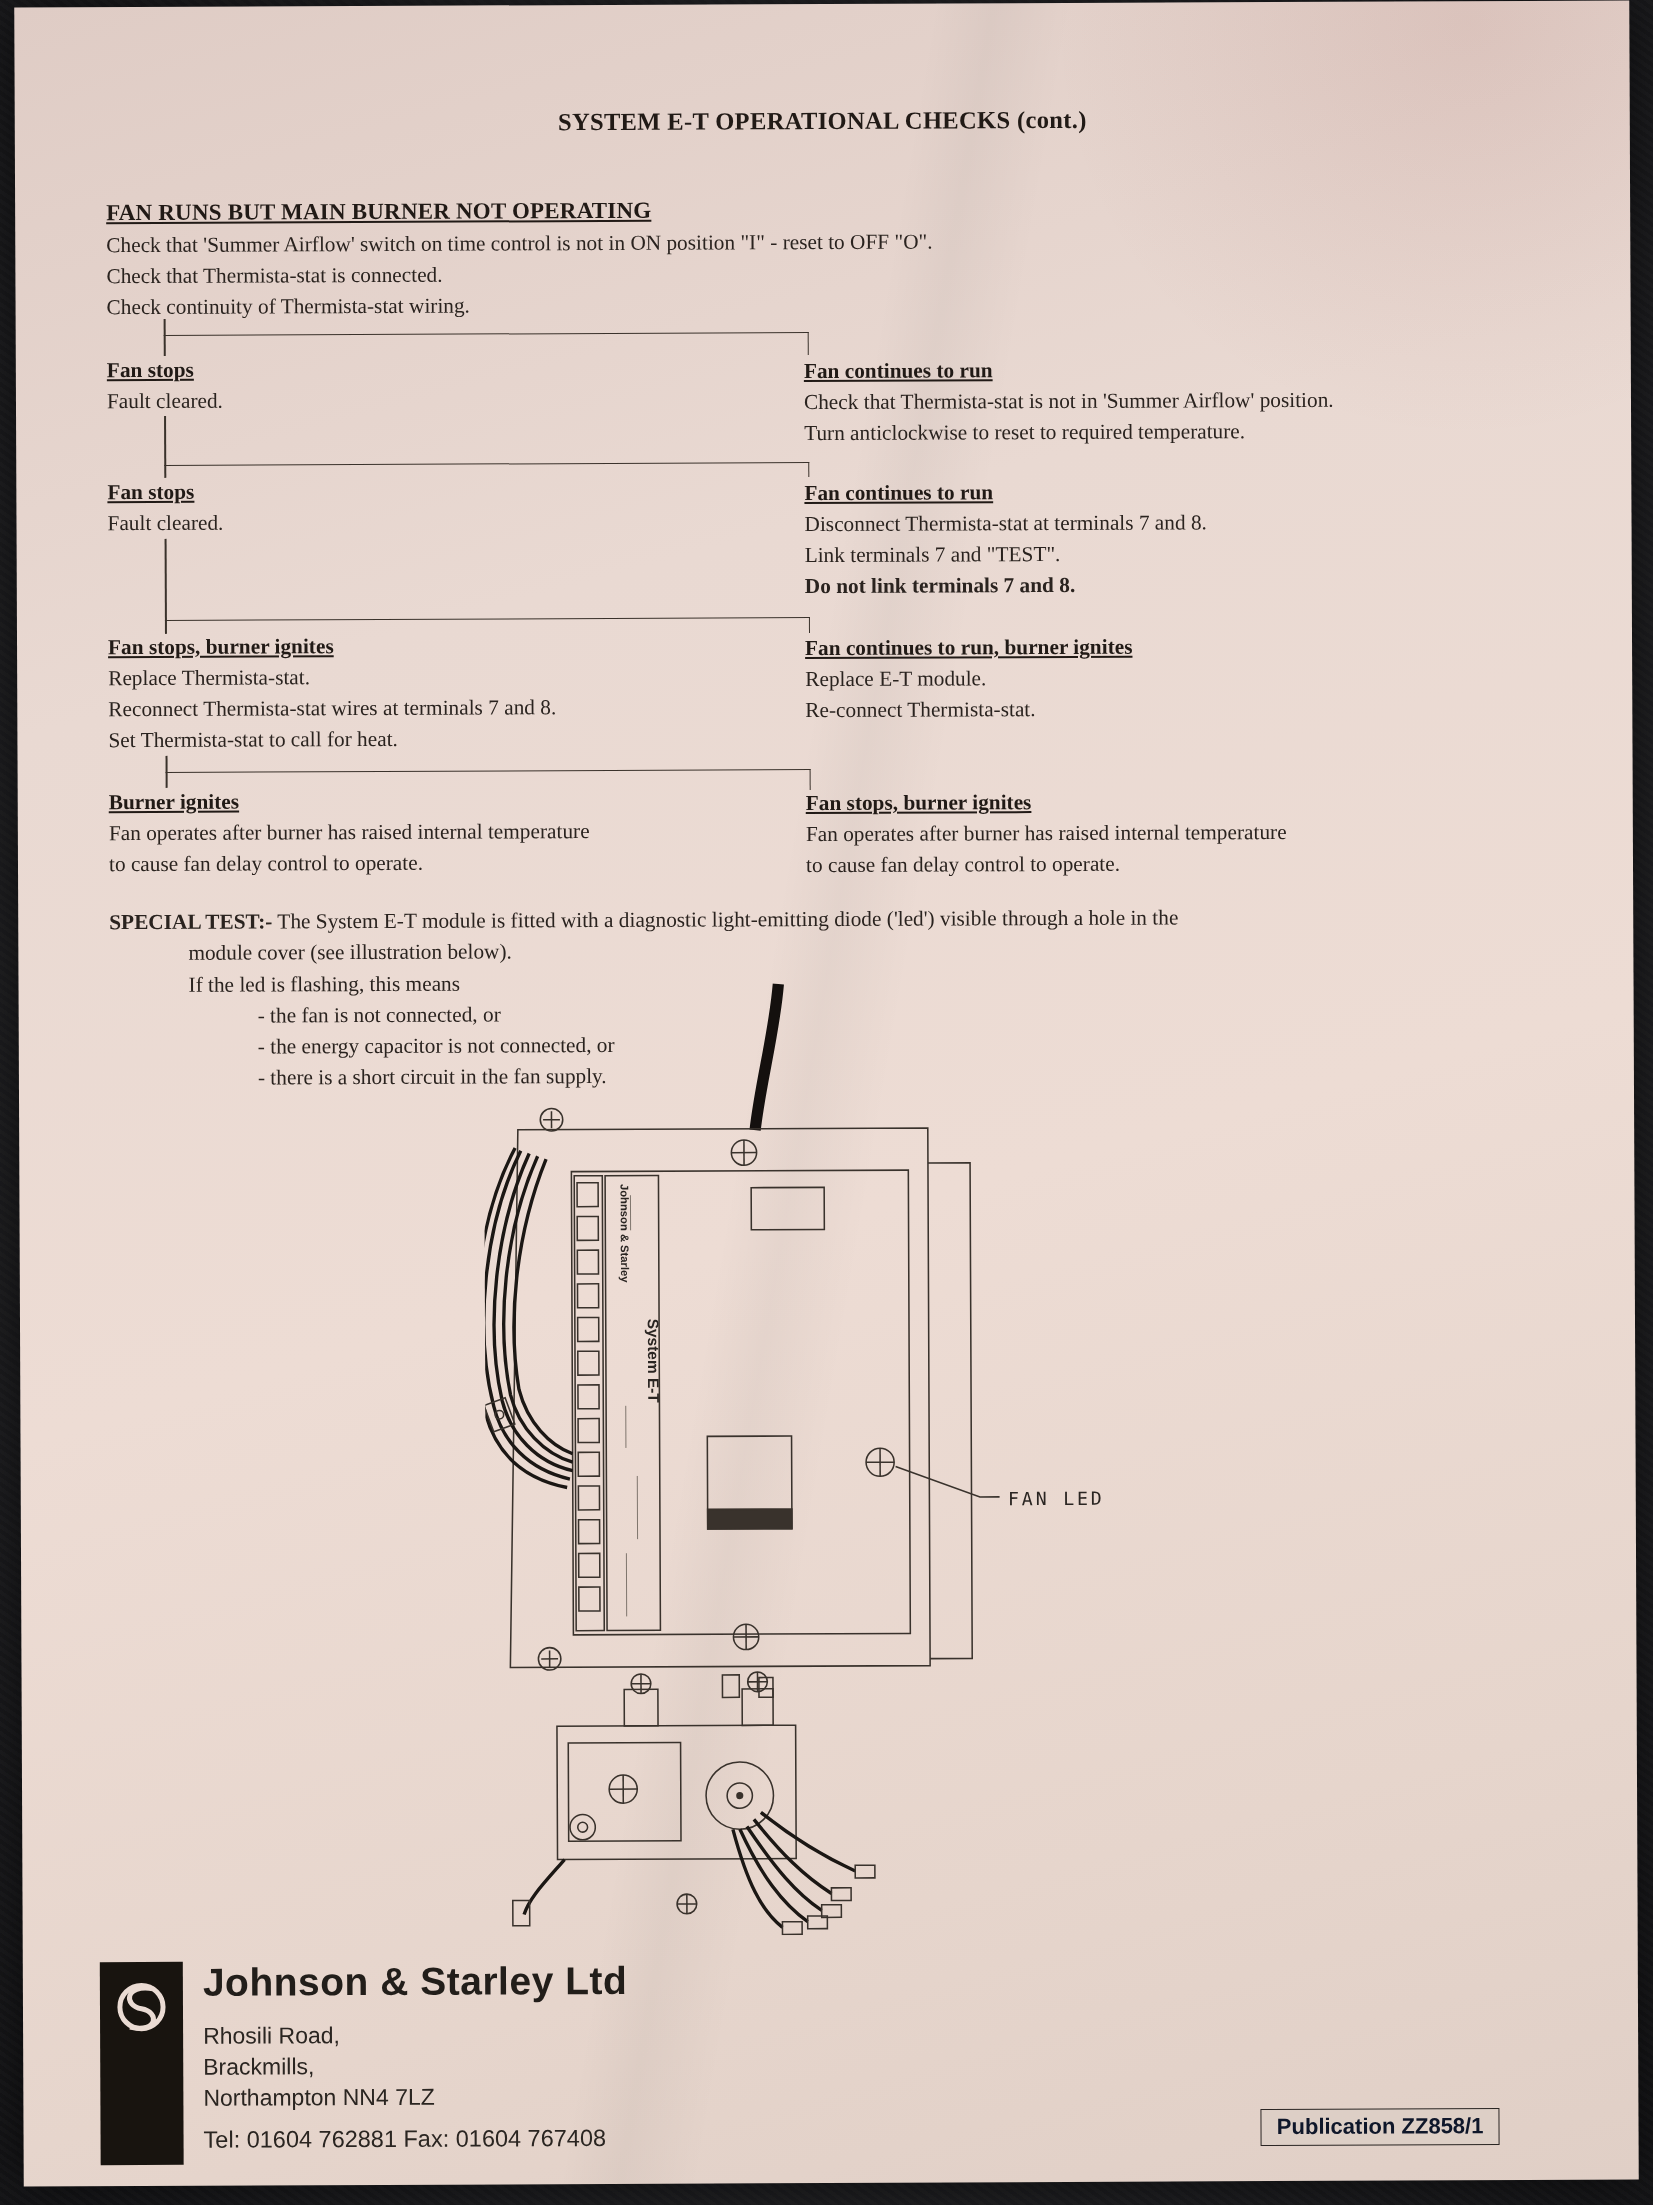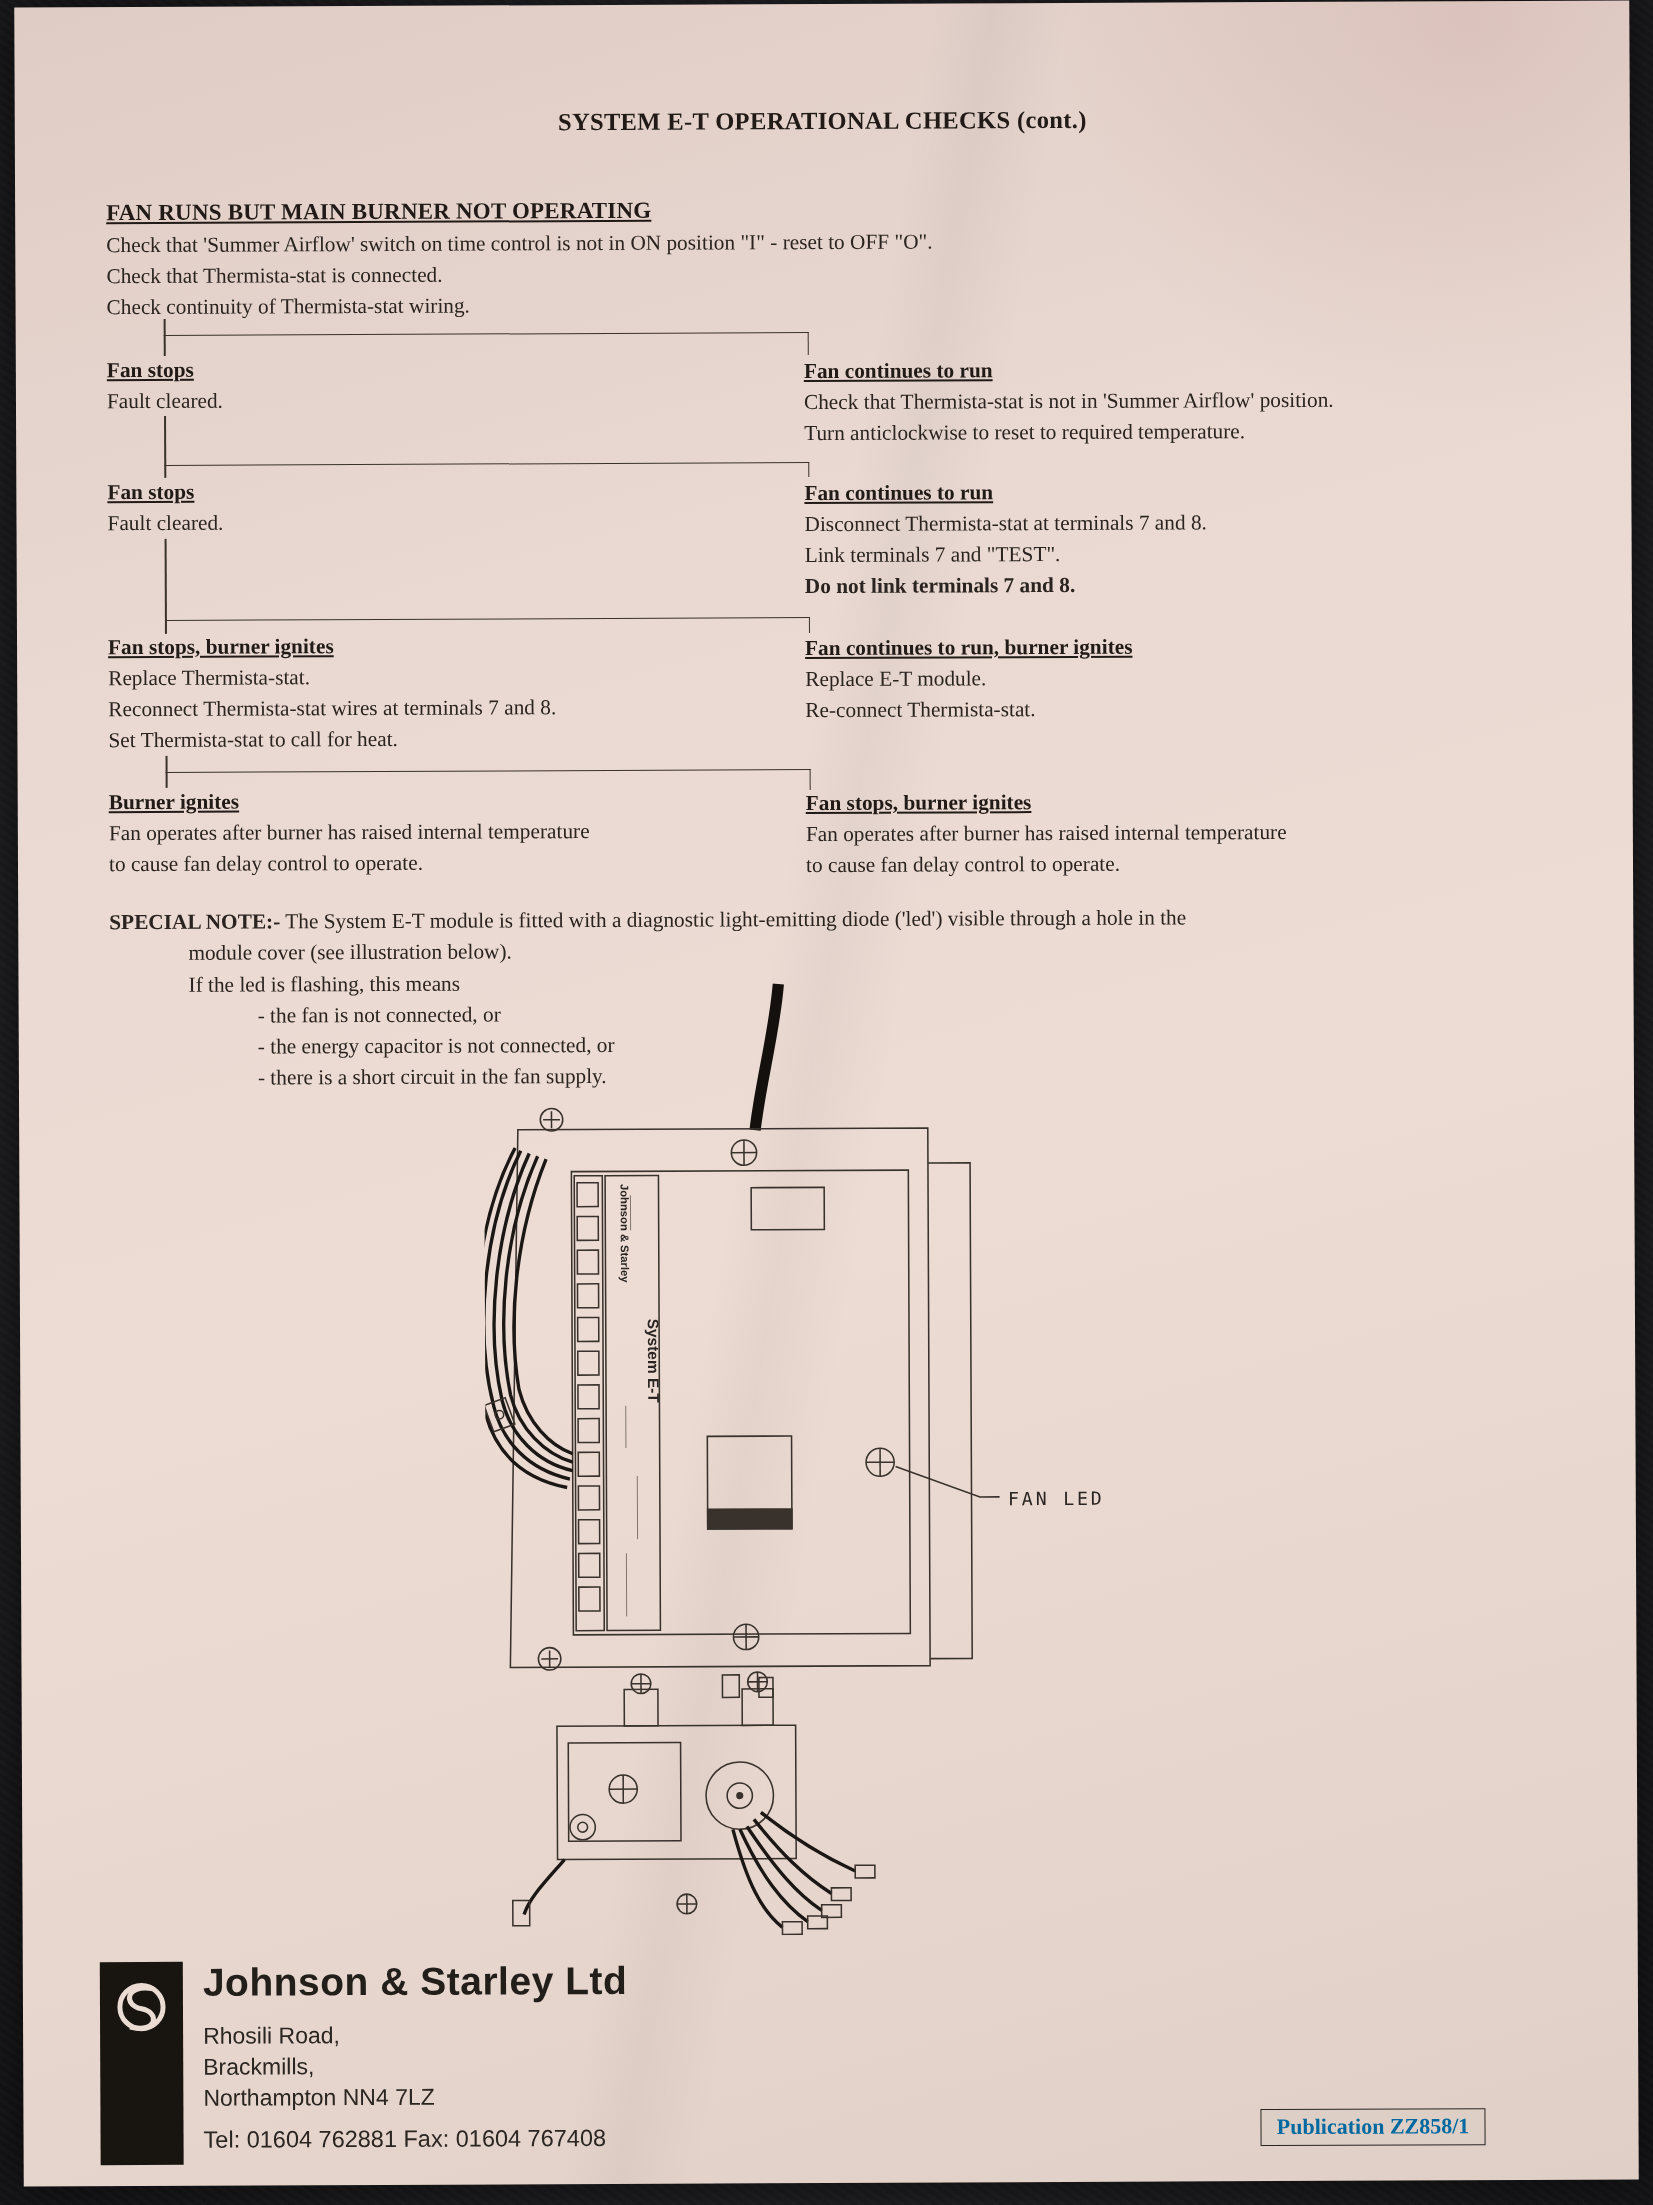--- a/index.html
+++ b/index.html
@@ -46,21 +46,21 @@
     font-family:"Liberation Sans",sans-serif;font-size:23px;line-height:31px;color:#2a2521;
   }
   .contact{
     position:absolute;left:180px;top:2120px;
     font-family:"Liberation Sans",sans-serif;font-size:23.5px;color:#2a2521;
   }
   .pubBox{
     position:absolute;left:1237px;top:2107px;
     border:1.6px solid #2a2523;background:#ddcfc6;
     padding:4.4px 15.3px;
-    font-family:Liberation Serif, serif;font-weight:bold;font-size:22px;color:#0369a1;
+    font-family:Liberation Sans, sans-serif;font-weight:bold;font-size:22px;color:#0f172a;
   }
   svg text{font-family:"DejaVu Sans Mono", monospace;}
   .svgBrand{font-family:"Liberation Sans",sans-serif !important;}
 </style>
 </head>
 <body>
 
 <div class="paper">
 
   <div class="title">SYSTEM E-T OPERATIONAL CHECKS (cont.)</div>
@@ -123,21 +123,21 @@
     <span class="ln">Fan operates after burner has raised internal temperature</span>
     <span class="ln">to cause fan delay control to operate.</span>
   </div>
   <div class="blk" style="left:788px;top:784px;width:820px;">
     <span class="h">Fan stops, burner ignites</span>
     <span class="ln">Fan operates after burner has raised internal temperature</span>
     <span class="ln">to cause fan delay control to operate.</span>
   </div>
 
   <div class="blk" style="left:91px;top:900px;width:1499px;">
-    <span class="b">SPECIAL NOTE:-</span>
+    <span class="b">SPECIAL TEST:-</span>
     <span>The System E-T module is fitted with a diagnostic light-emitting diode ('led') visible through a hole in the</span>
   </div>
   <div class="line" style="left:170px;top:931px;">module cover (see illustration below).</div>
   <div class="line" style="left:170px;top:963px;">If the led is flashing, this means</div>
   <div class="line" style="left:239px;top:994px;">- the fan is not connected, or</div>
   <div class="line" style="left:239px;top:1025px;">- the energy capacitor is not connected, or</div>
   <div class="line" style="left:239px;top:1056px;">- there is a short circuit in the fan supply.</div>
 
   <svg class="illus" viewBox="0 0 510 677">
     <g stroke="#39322c" fill="none" stroke-width="1.1">

